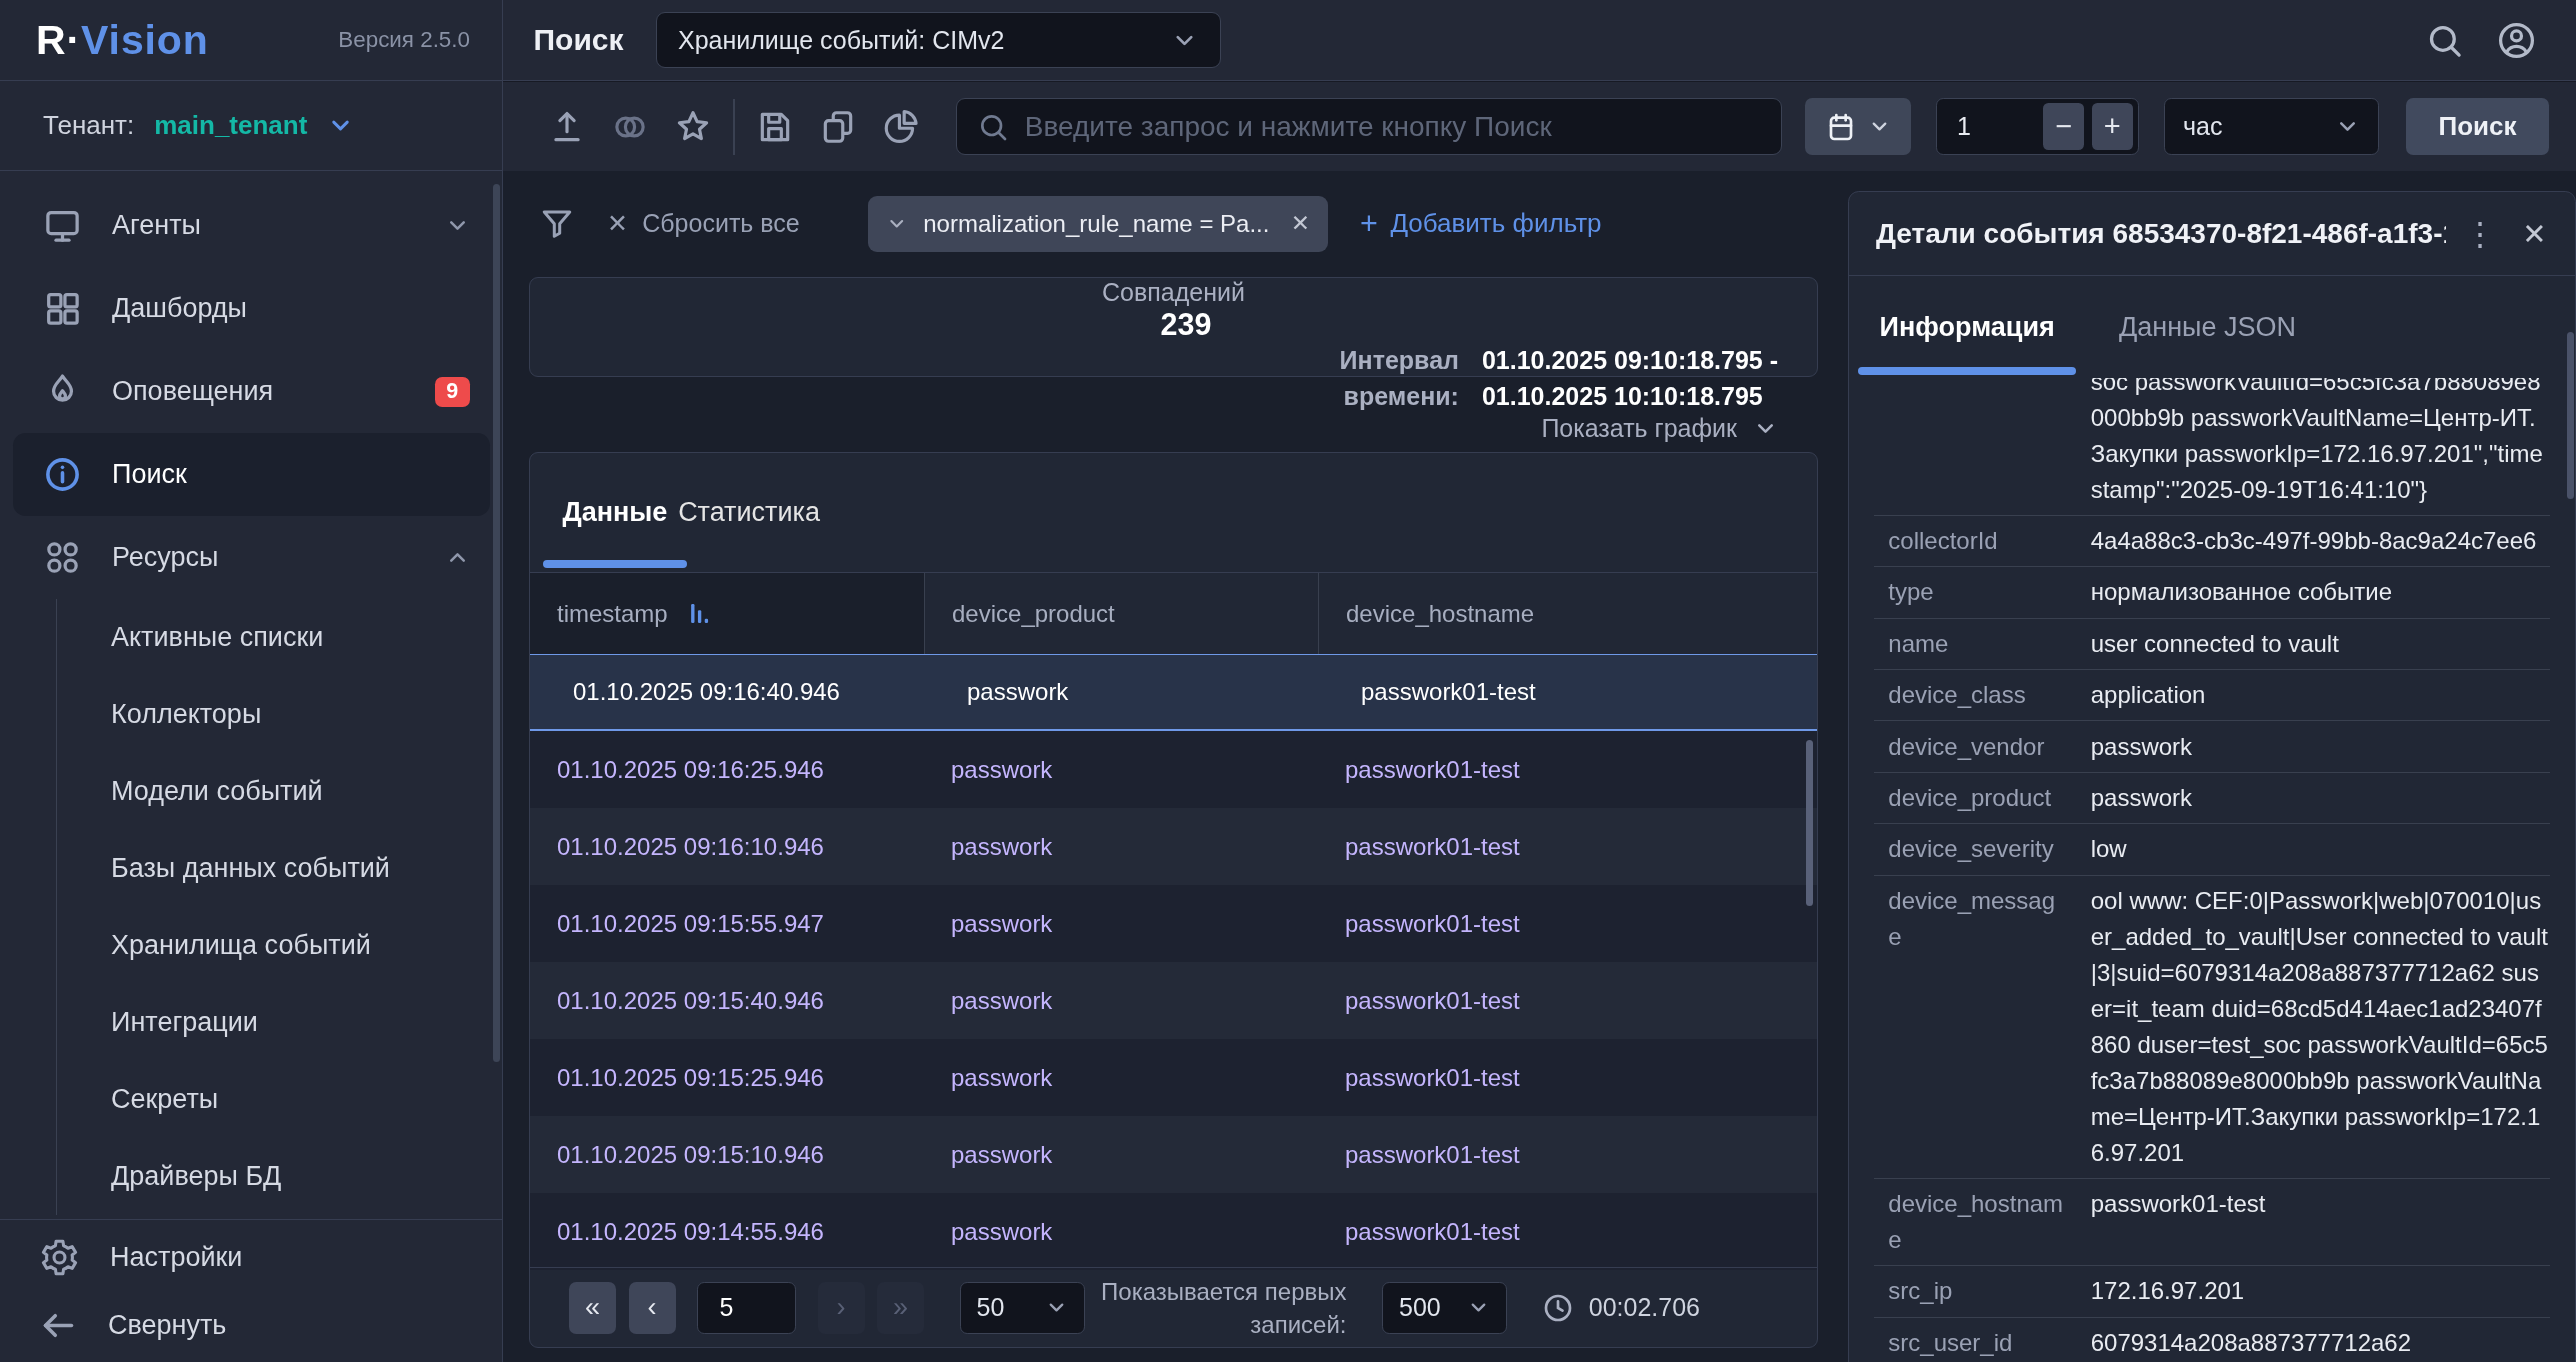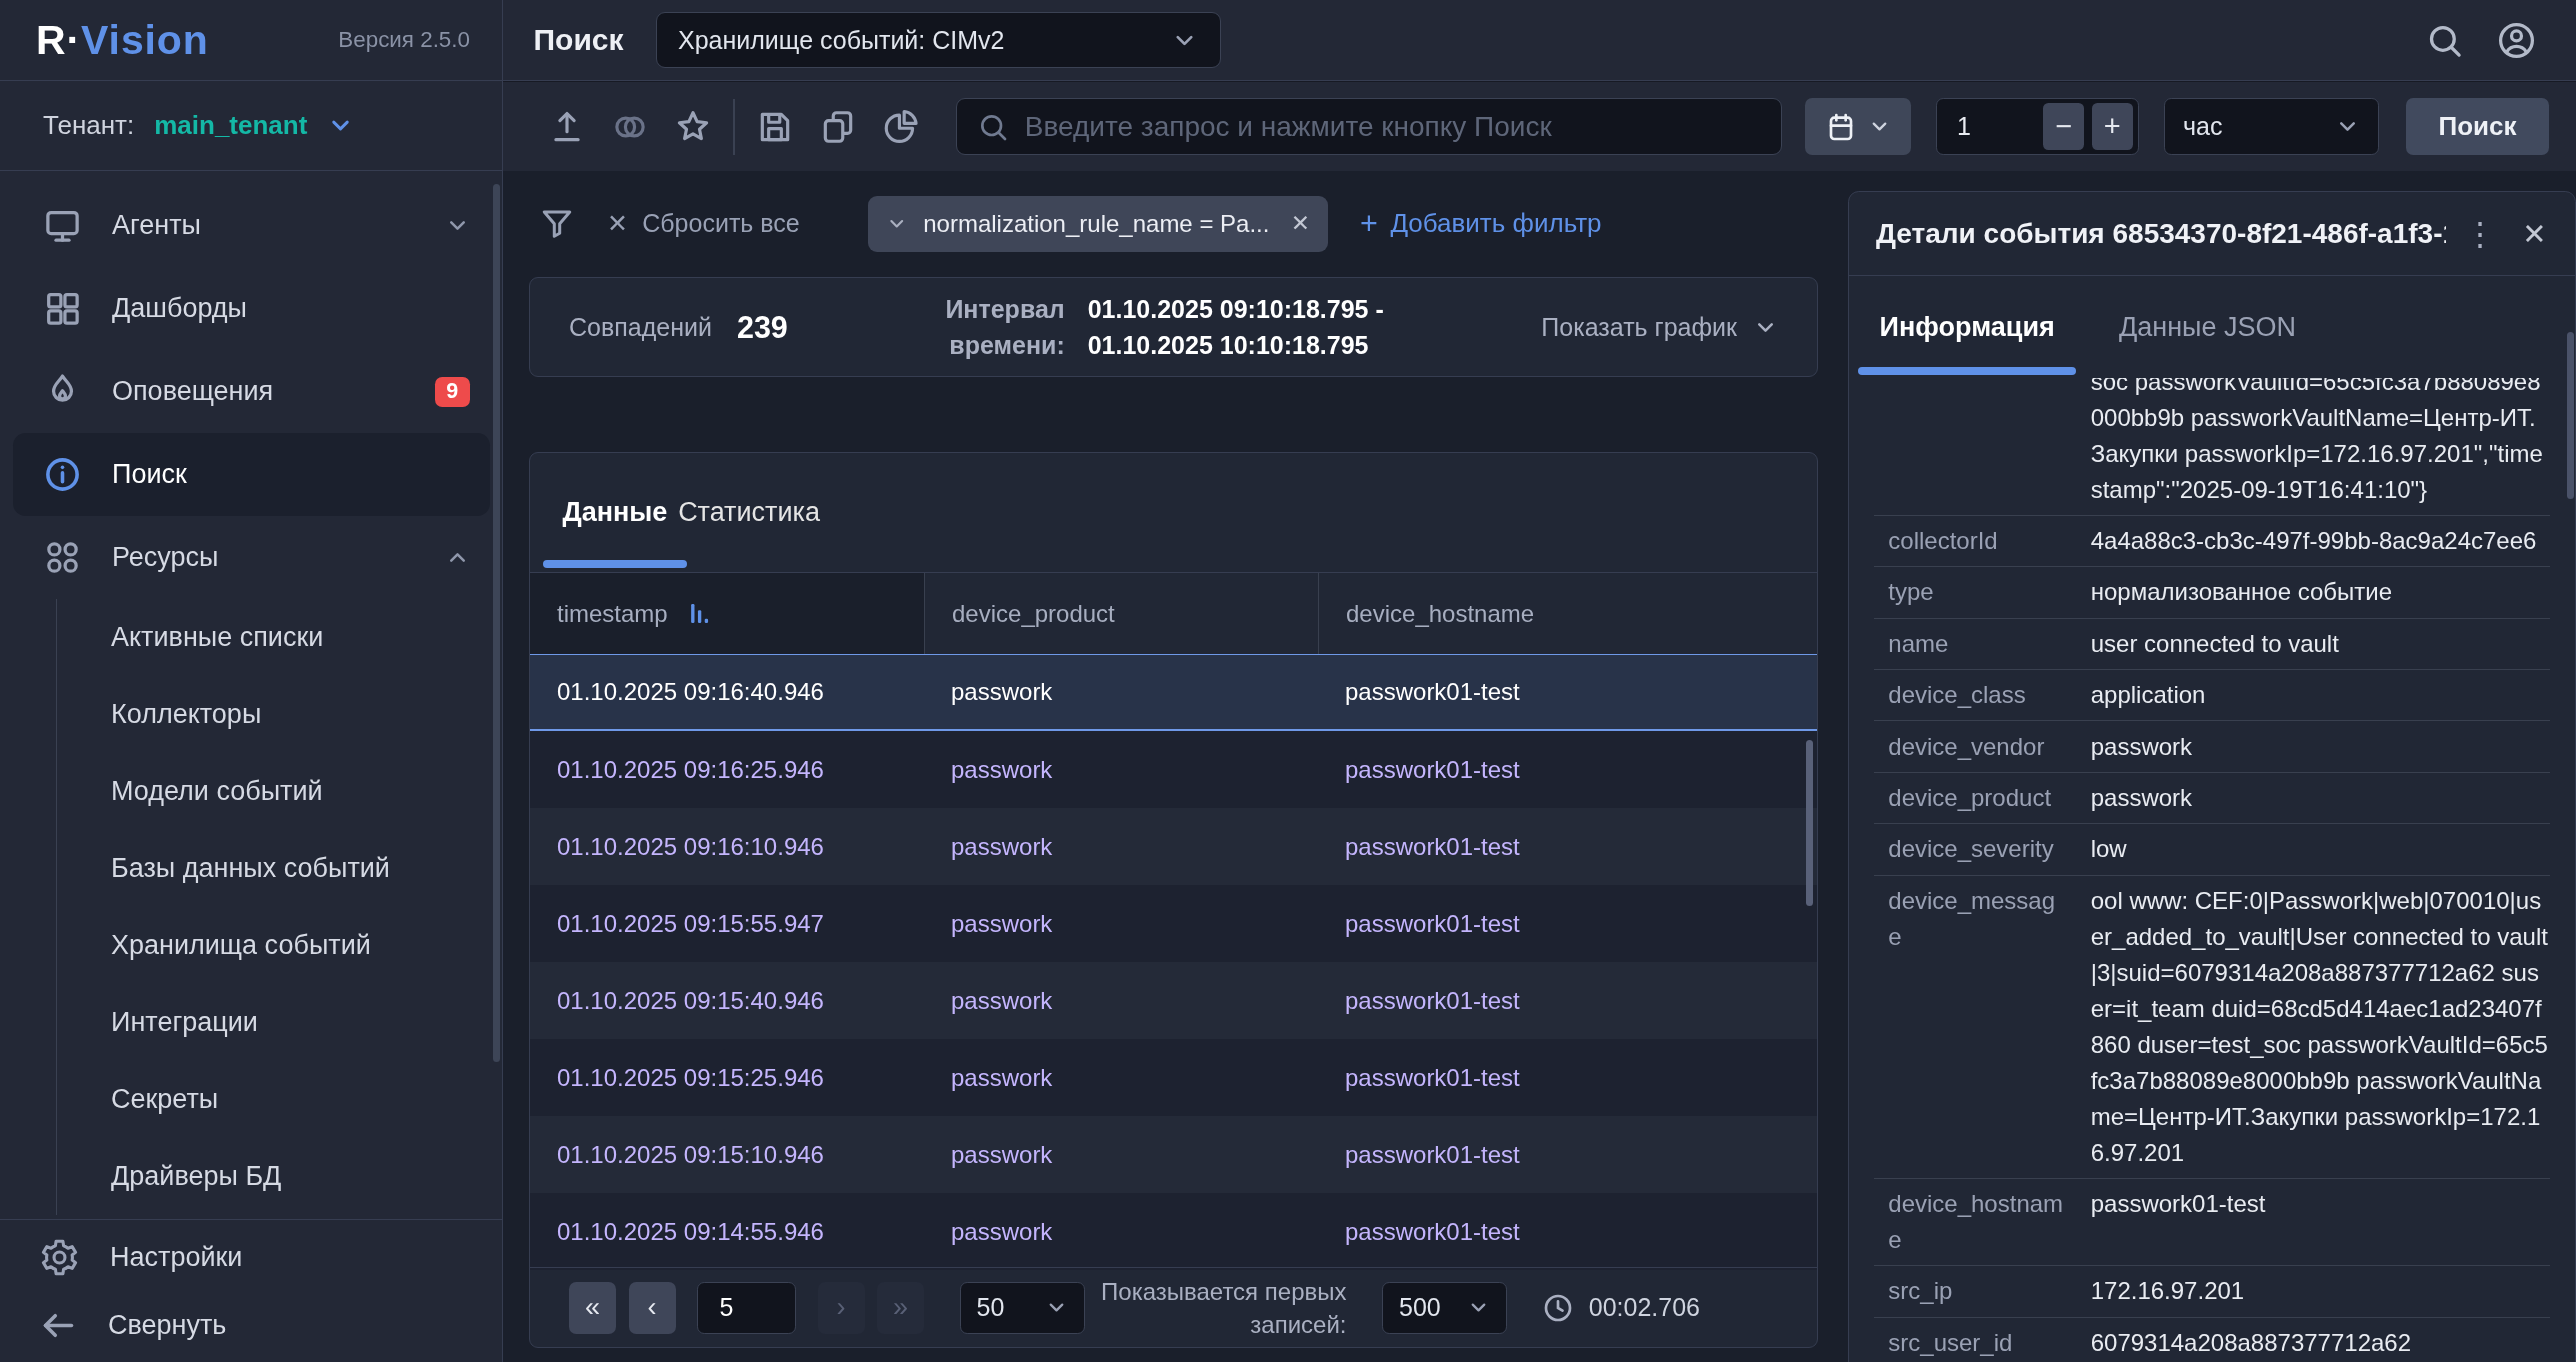--- a/index.html
+++ b/index.html
@@ -57,21 +57,21 @@
 
   .filter-row{position:absolute;left:36px;top:20px;height:65px;display:flex;align-items:center;gap:32px;}
   .clear-all{display:flex;align-items:center;gap:14.3px;color:#99a1b5;font-size:25px;}
   .clear-x{font-size:25px;}
   .chip{height:56px;background:#3f4658;border-radius:9px;display:flex;align-items:center;padding:0 18px;gap:16px;font-size:24px;color:#eceef4;margin-left:36px;}
   .chip .chev{color:#aab0c0;}
   .chip-x{color:#c3c8d4;font-size:23px;margin-left:5.4px;}
   .add-filter{display:flex;align-items:center;gap:12.5px;color:#5f91e8;font-size:26px;}
   .add-plus{font-size:30.5px;line-height:1;}
 
-  .summary{position:absolute;left:26px;top:106px;width:1289px;height:100px;background:#212735;border:0.9px solid #363d51;border-radius:9px;display:flex;align-items:center;padding:0 39px;box-sizing:border-box;}
+  .summary{position:absolute;left:26px;top:106px;width:1289px;height:100px;background:#212735;border:0.9px solid #363d51;border-radius:9px;display:flex;align-items:center;padding:0 39px;box-sizing:border-box;flex-direction:column;}
   .sum-label{color:#aab0c2;font-size:25px;}
   .sum-val{font-size:30.5px;font-weight:bold;margin-left:25px;color:#fff;}
   .sum-interval{margin-left:auto;display:flex;gap:23px;align-items:center;}
   .int-labels{text-align:right;color:#aab0c2;font-size:25px;line-height:36px;font-weight:bold;}
   .int-vals{font-size:25px;line-height:36px;font-weight:bold;color:#fff;}
   .sum-chart{margin-left:auto;display:flex;align-items:center;gap:16px;color:#aab0c2;font-size:25px;}
 
   
   .results{position:absolute;left:26px;top:281px;width:1289px;height:896px;background:#212735;border:0.9px solid #363d51;border-radius:9px;overflow:hidden;box-sizing:border-box;}
   .tabs{height:119px;border-bottom:0.9px solid #363d51;display:flex;padding-left:27px;}
@@ -80,21 +80,21 @@
   .tab.active::after{content:"";position:absolute;left:-14.3px;right:-14.3px;bottom:3.6px;height:8px;background:#5f91e8;border-radius:4.5px;}
   .thead{height:81px;display:flex;font-size:24px;color:#a7aec0;}
   .th{display:flex;align-items:center;padding-left:27px;box-sizing:border-box;gap:20px;}
   .th1{width:394px;background:#1a1f2b;}
   .th2{width:394px;border-left:0.9px solid #39404f;}
   .th3{flex:1;border-left:0.9px solid #39404f;}
   .row{height:77px;display:flex;font-size:24px;color:#c4b5fd;box-sizing:border-box;}
   .row .c{display:flex;align-items:center;padding-left:27px;box-sizing:border-box;}
   .c1{width:394px;} .c2{width:394px;} .c3{flex:1;}
   .r-dark{background:#1d2230;} .r-light{background:#242a38;}
-  .row.selected{background:#283349;border-top:1.8px solid #6f99e8;border-bottom:2.7px solid #6f99e8;color:#ffffff;}
+  .row.selected{background:#283349;border-top:1.8px solid #6f99e8;border-bottom:2.7px solid #6f99e8;color:#ffffff;padding-left:16px;}
   .tbl-scroll{position:absolute;right:3.6px;top:287px;width:7.2px;height:166px;background:#596179;border-radius:3.6px;}
   .pager{position:absolute;left:0;right:0;bottom:0;height:80px;border-top:0.9px solid #363d51;display:flex;align-items:center;padding:0 117px 0 39px;gap:12.5px;font-size:25px;box-sizing:border-box;}
   .pbtn{width:47px;height:52px;border-radius:7.2px;display:flex;align-items:center;justify-content:center;font-size:27px;flex:none;}
   .pbtn.on{background:#3f4659;color:#e6e9f0;}
   .pbtn.off{background:#252b3a;color:#596076;}
   .page-input{width:99px;height:52px;background:#11141d;border:0.9px solid #3b4254;border-radius:7.2px;display:flex;align-items:center;padding-left:21.5px;margin:0 9px;box-sizing:border-box;color:#fff;}
   .mini-select{width:125px;height:52px;background:#11141d;border:0.9px solid #3b4254;border-radius:7.2px;display:flex;align-items:center;padding:0 16px;box-sizing:border-box;color:#e2e6ee;}
   .mini-select .chev{margin-left:auto;color:#9aa1b4;}
   .size-select{margin-left:23px;}
   .shown{margin-left:auto;text-align:right;color:#aab0c2;font-size:24px;line-height:33px;}

